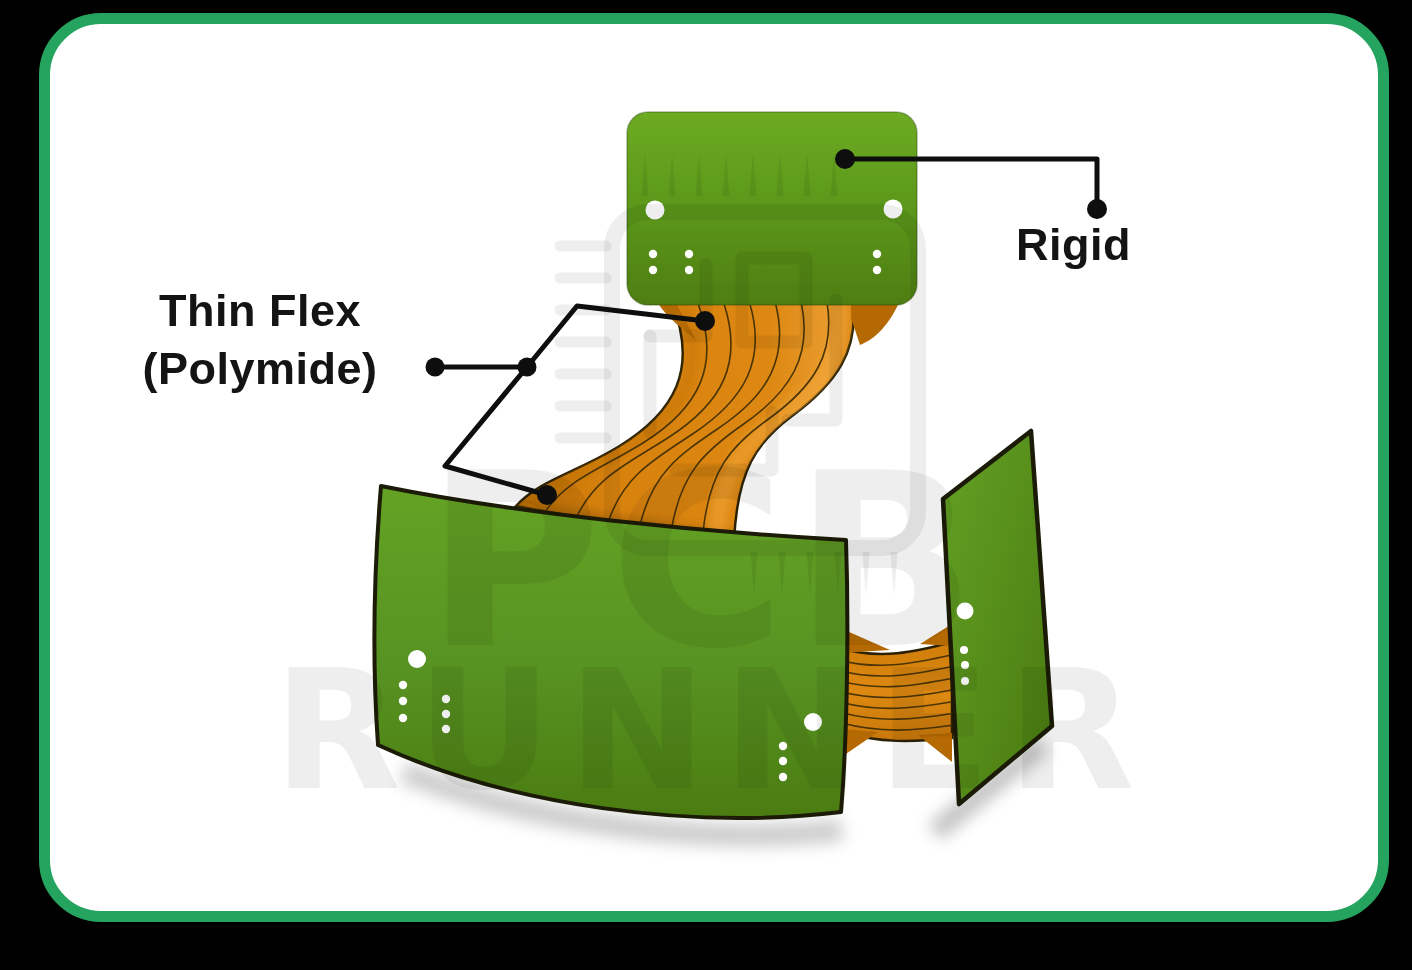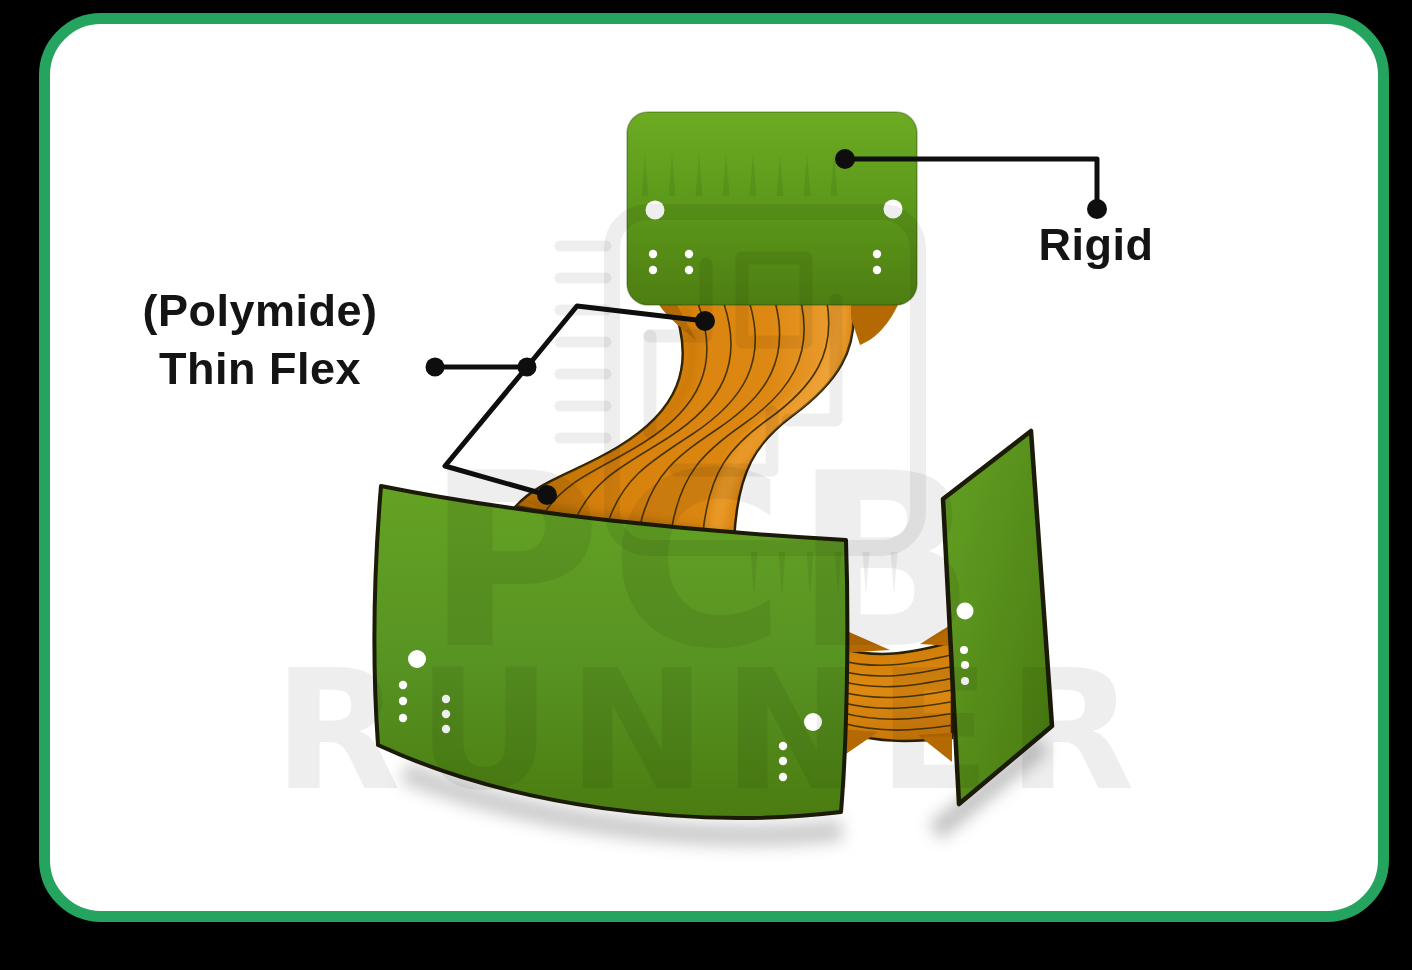--- a/index.html
+++ b/index.html
@@ -5,21 +5,21 @@
   html,body{margin:0;padding:0;background:#000;}
   .stage{position:relative;width:1412px;height:970px;background:#000;overflow:hidden;
          font-family:"Liberation Sans",sans-serif;}
   .card{position:absolute;left:39px;top:13px;width:1328px;height:887px;
         background:#ffffff;border:11px solid #24a45e;border-radius:62px;}
   svg.art{position:absolute;left:0;top:0;width:1412px;height:970px;}
   .label{position:absolute;font-weight:700;color:#141414;letter-spacing:.5px;}
   .label .ln{display:block;}
   #thin-flex-label{left:100px;top:282px;width:320px;text-align:center;
                    font-size:45px;line-height:58px;}
-  #rigid-label{left:1016px;top:219px;width:160px;text-align:center;font-size:45px;}
+  #rigid-label{left:1016px;top:219px;width:160px;font-size:45px;}
 </style>
 </head>
 <body>
 
 <div class="stage">
   <div class="card"></div>
 
   <svg class="art" viewBox="0 0 1412 970">
     <defs>
       <linearGradient id="gradTop" x1="0" y1="0" x2="0" y2="1">
@@ -197,17 +197,17 @@
       <circle cx="435" cy="367" r="9.5"></circle>
         <circle cx="527" cy="367" r="9.5"></circle>
       <circle cx="705" cy="321" r="10"></circle>
         <circle cx="547" cy="495" r="10"></circle>
       <circle cx="845" cy="159" r="10"></circle>
         <circle cx="1097" cy="209" r="10"></circle>
     </g>
   </svg>
 
   <div class="label" id="thin-flex-label">
+    <span class="ln">Thin Flex</span>
     <span class="ln">(Polymide)</span>
-    <span class="ln">Thin Flex</span>
   </div>
   <div class="label" id="rigid-label">Rigid</div>
 </div>
 
 </body></html>

